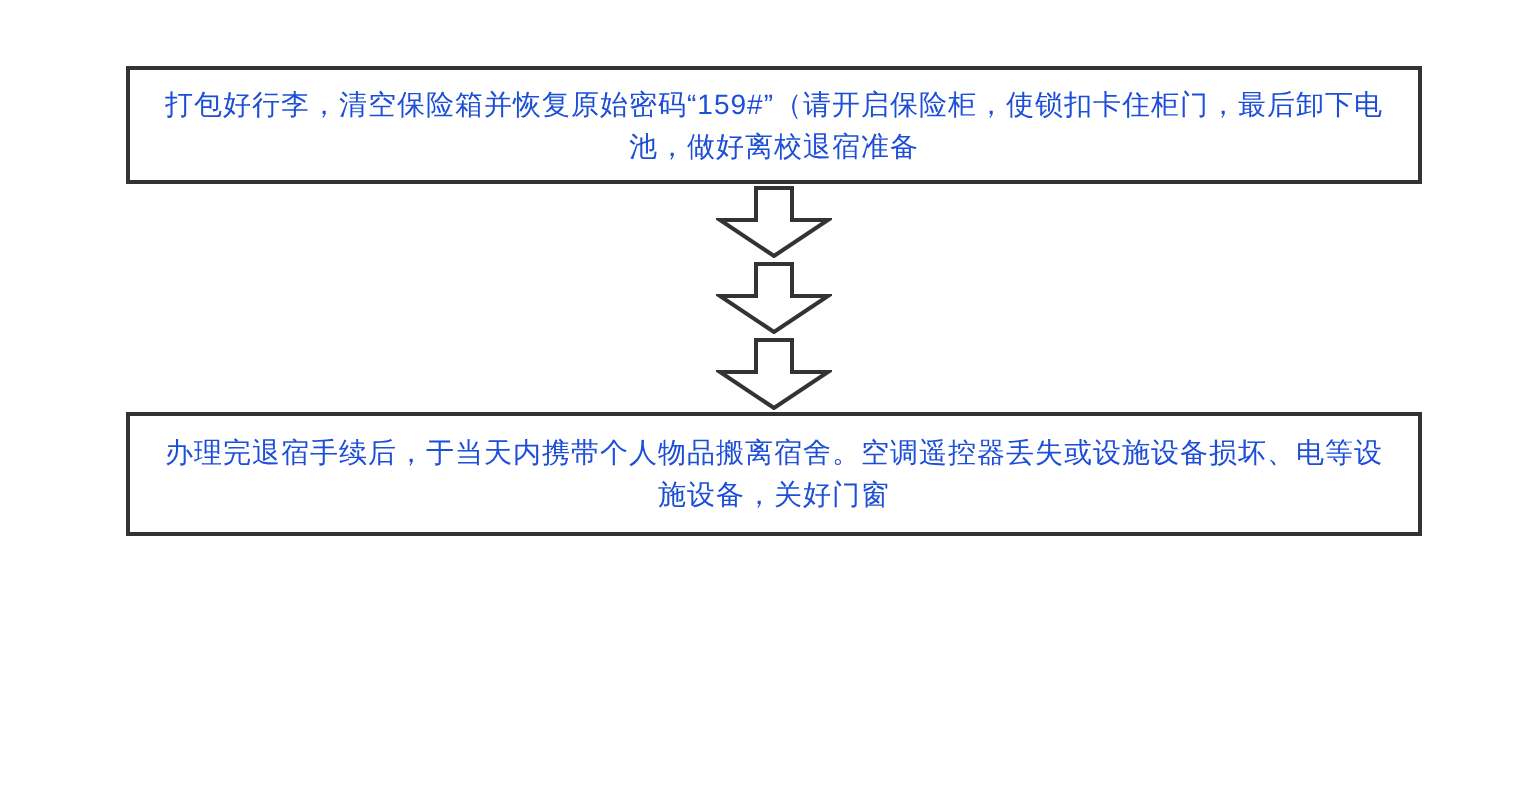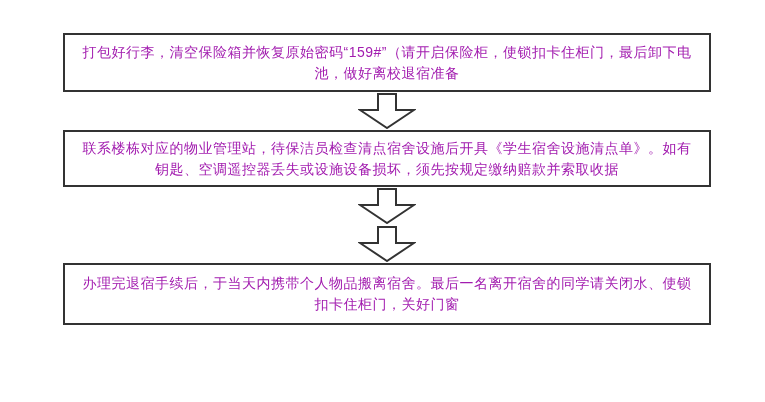--- a/index.html
+++ b/index.html
@@ -33,21 +33,21 @@
     align-items: center;
     justify-content: center;
     text-align: center;
     padding: 3px 12px;
   }
   .step-text {
     margin: 0;
     font-size: 14px;
     line-height: 21px;
     letter-spacing: 0.5px;
-    color: #a21caf;
+    color: #1d4ed8;
     font-weight: 500;
   }
   .step-1 { height: 59px; }
   .step-2 { height: 57px; }
   .step-3 { height: 57px; }
   .step-4 { height: 62px; }
   .arrow-wrap {
     height: 38px;
     display: flex;
     align-items: center;
@@ -66,35 +66,32 @@
     <div class="step-box step-1">
       <p class="step-text">打包好行李，清空保险箱并恢复原始密码“159#”（请开启保险柜，使锁扣卡住柜门，最后卸下电池，做好离校退宿准备</p>
     </div>
 
     <div class="arrow-wrap">
       <svg width="58" height="36" viewBox="0 0 58 36">
         <polygon points="20,1 38,1 38,17 56,17 29,35 2,17 20,17" fill="#ffffff" stroke="#333333" stroke-width="2" stroke-linejoin="miter"></polygon>
       </svg>
     </div>
 
-    <div class="step-box step-2">
-      <p class="step-text">联系楼栋对应的物业管理站，待保洁员检查清点宿舍设施后开具《学生宿舍设施清点单》。如有钥匙、空调遥控器丢失或设施设备损坏，须先按规定缴纳赔款并索取收据</p>
-    </div>
 
     <div class="arrow-wrap">
       <svg width="58" height="36" viewBox="0 0 58 36">
         <polygon points="20,1 38,1 38,17 56,17 29,35 2,17 20,17" fill="#ffffff" stroke="#333333" stroke-width="2" stroke-linejoin="miter"></polygon>
       </svg>
     </div>
 
 
     <div class="arrow-wrap">
       <svg width="58" height="36" viewBox="0 0 58 36">
         <polygon points="20,1 38,1 38,17 56,17 29,35 2,17 20,17" fill="#ffffff" stroke="#333333" stroke-width="2" stroke-linejoin="miter"></polygon>
       </svg>
     </div>
 
     <div class="step-box step-4">
-      <p class="step-text">办理完退宿手续后，于当天内携带个人物品搬离宿舍。最后一名离开宿舍的同学请关闭水、使锁扣卡住柜门，关好门窗</p>
+      <p class="step-text">办理完退宿手续后，于当天内携带个人物品搬离宿舍。空调遥控器丢失或设施设备损坏、电等设施设备，关好门窗</p>
     </div>
 
   </div>
 </div>
 
 </body></html>

